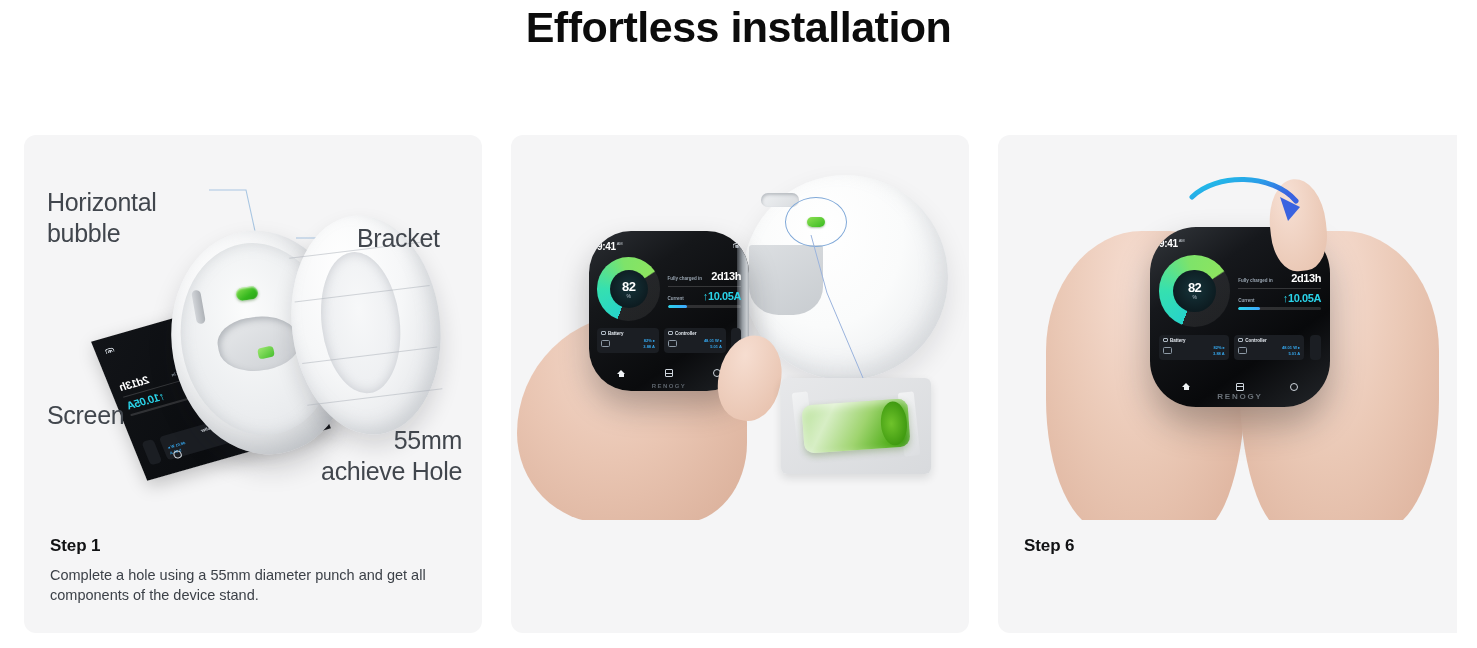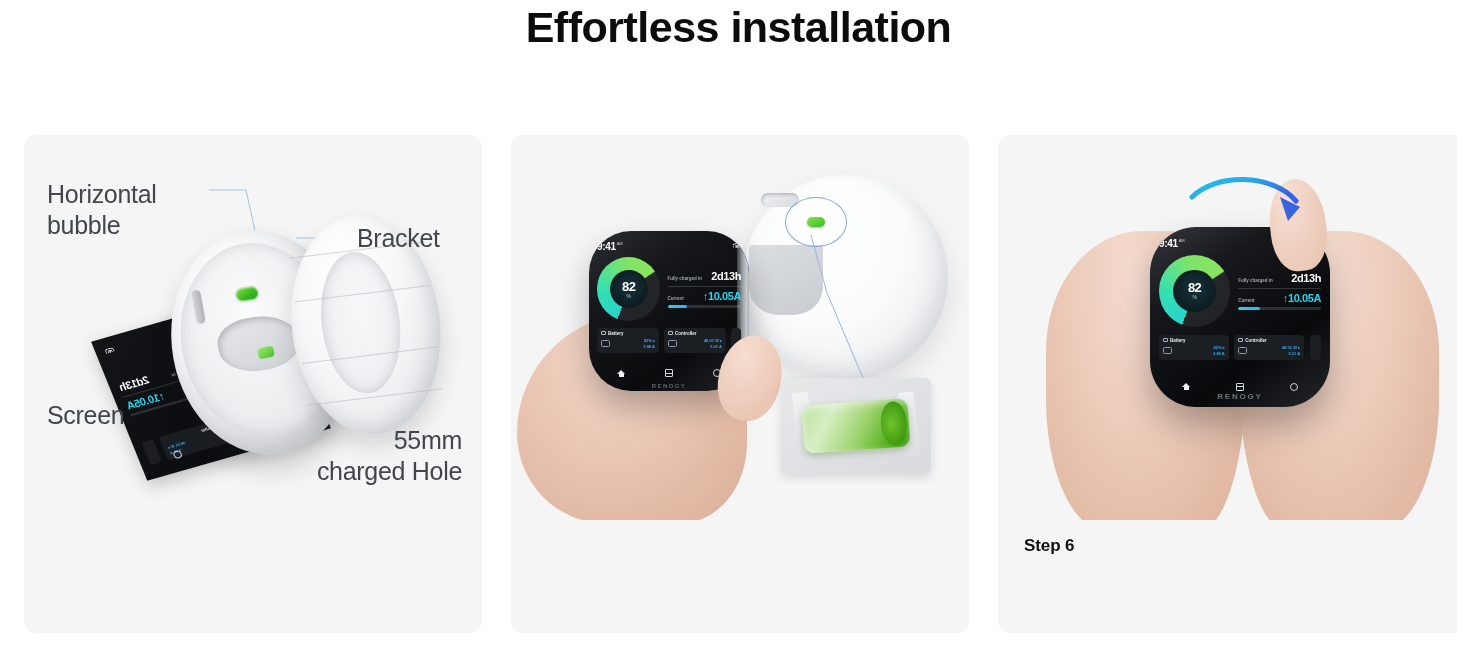--- a/index.html
+++ b/index.html
@@ -71,21 +71,21 @@
 
   .lbl {
     position: absolute;
     color: #41464d;
     font-size: 25px;
     line-height: 31px;
     font-weight: 400;
     letter-spacing: -0.3px;
     white-space: pre-line;
   }
-  .lbl-horizontal { left: 23px;  top: 44px; }
+  .lbl-horizontal { left: 23px;  top: 52px; }
   .lbl-bracket    { left: 333px; top: 88px; }
   .lbl-screen     { left: 23px;  top: 265px; }
   .lbl-hole       { left: 248px; top: 290px; text-align: right; width: 190px; }
 
   .leader { position: absolute; background: none; border: 0; }
   .leader svg { display: block; overflow: visible; }
 
   
   .c1-screen {
     position: absolute;
@@ -470,22 +470,26 @@
             <span class="rib" style="top:78px"></span>
             <span class="rib" style="top:140px"></span>
             <span class="rib" style="top:182px"></span>
           </div>
 
           <div class="lbl lbl-horizontal">Horizontal
 bubble</div>
           <div class="lbl lbl-bracket">Bracket</div>
           <div class="lbl lbl-screen">Screen</div>
           <div class="lbl lbl-hole">55mm
-charged Hole</div>
+achieve Hole</div>
         </div>
+      </div>
+      <div class="card-body">
+        <div class="step-title">Step 1</div>
+        <div class="step-desc">Complete a hole using a 55mm diameter punch and get all components of the device stand.</div>
       </div>
     </div>
 
     <div class="card card-2">
       <div class="card-figure">
         <div class="c2-stage">
 
           <div class="c2-bracket">
             <span class="notch"></span>
             <span class="plate"></span>

